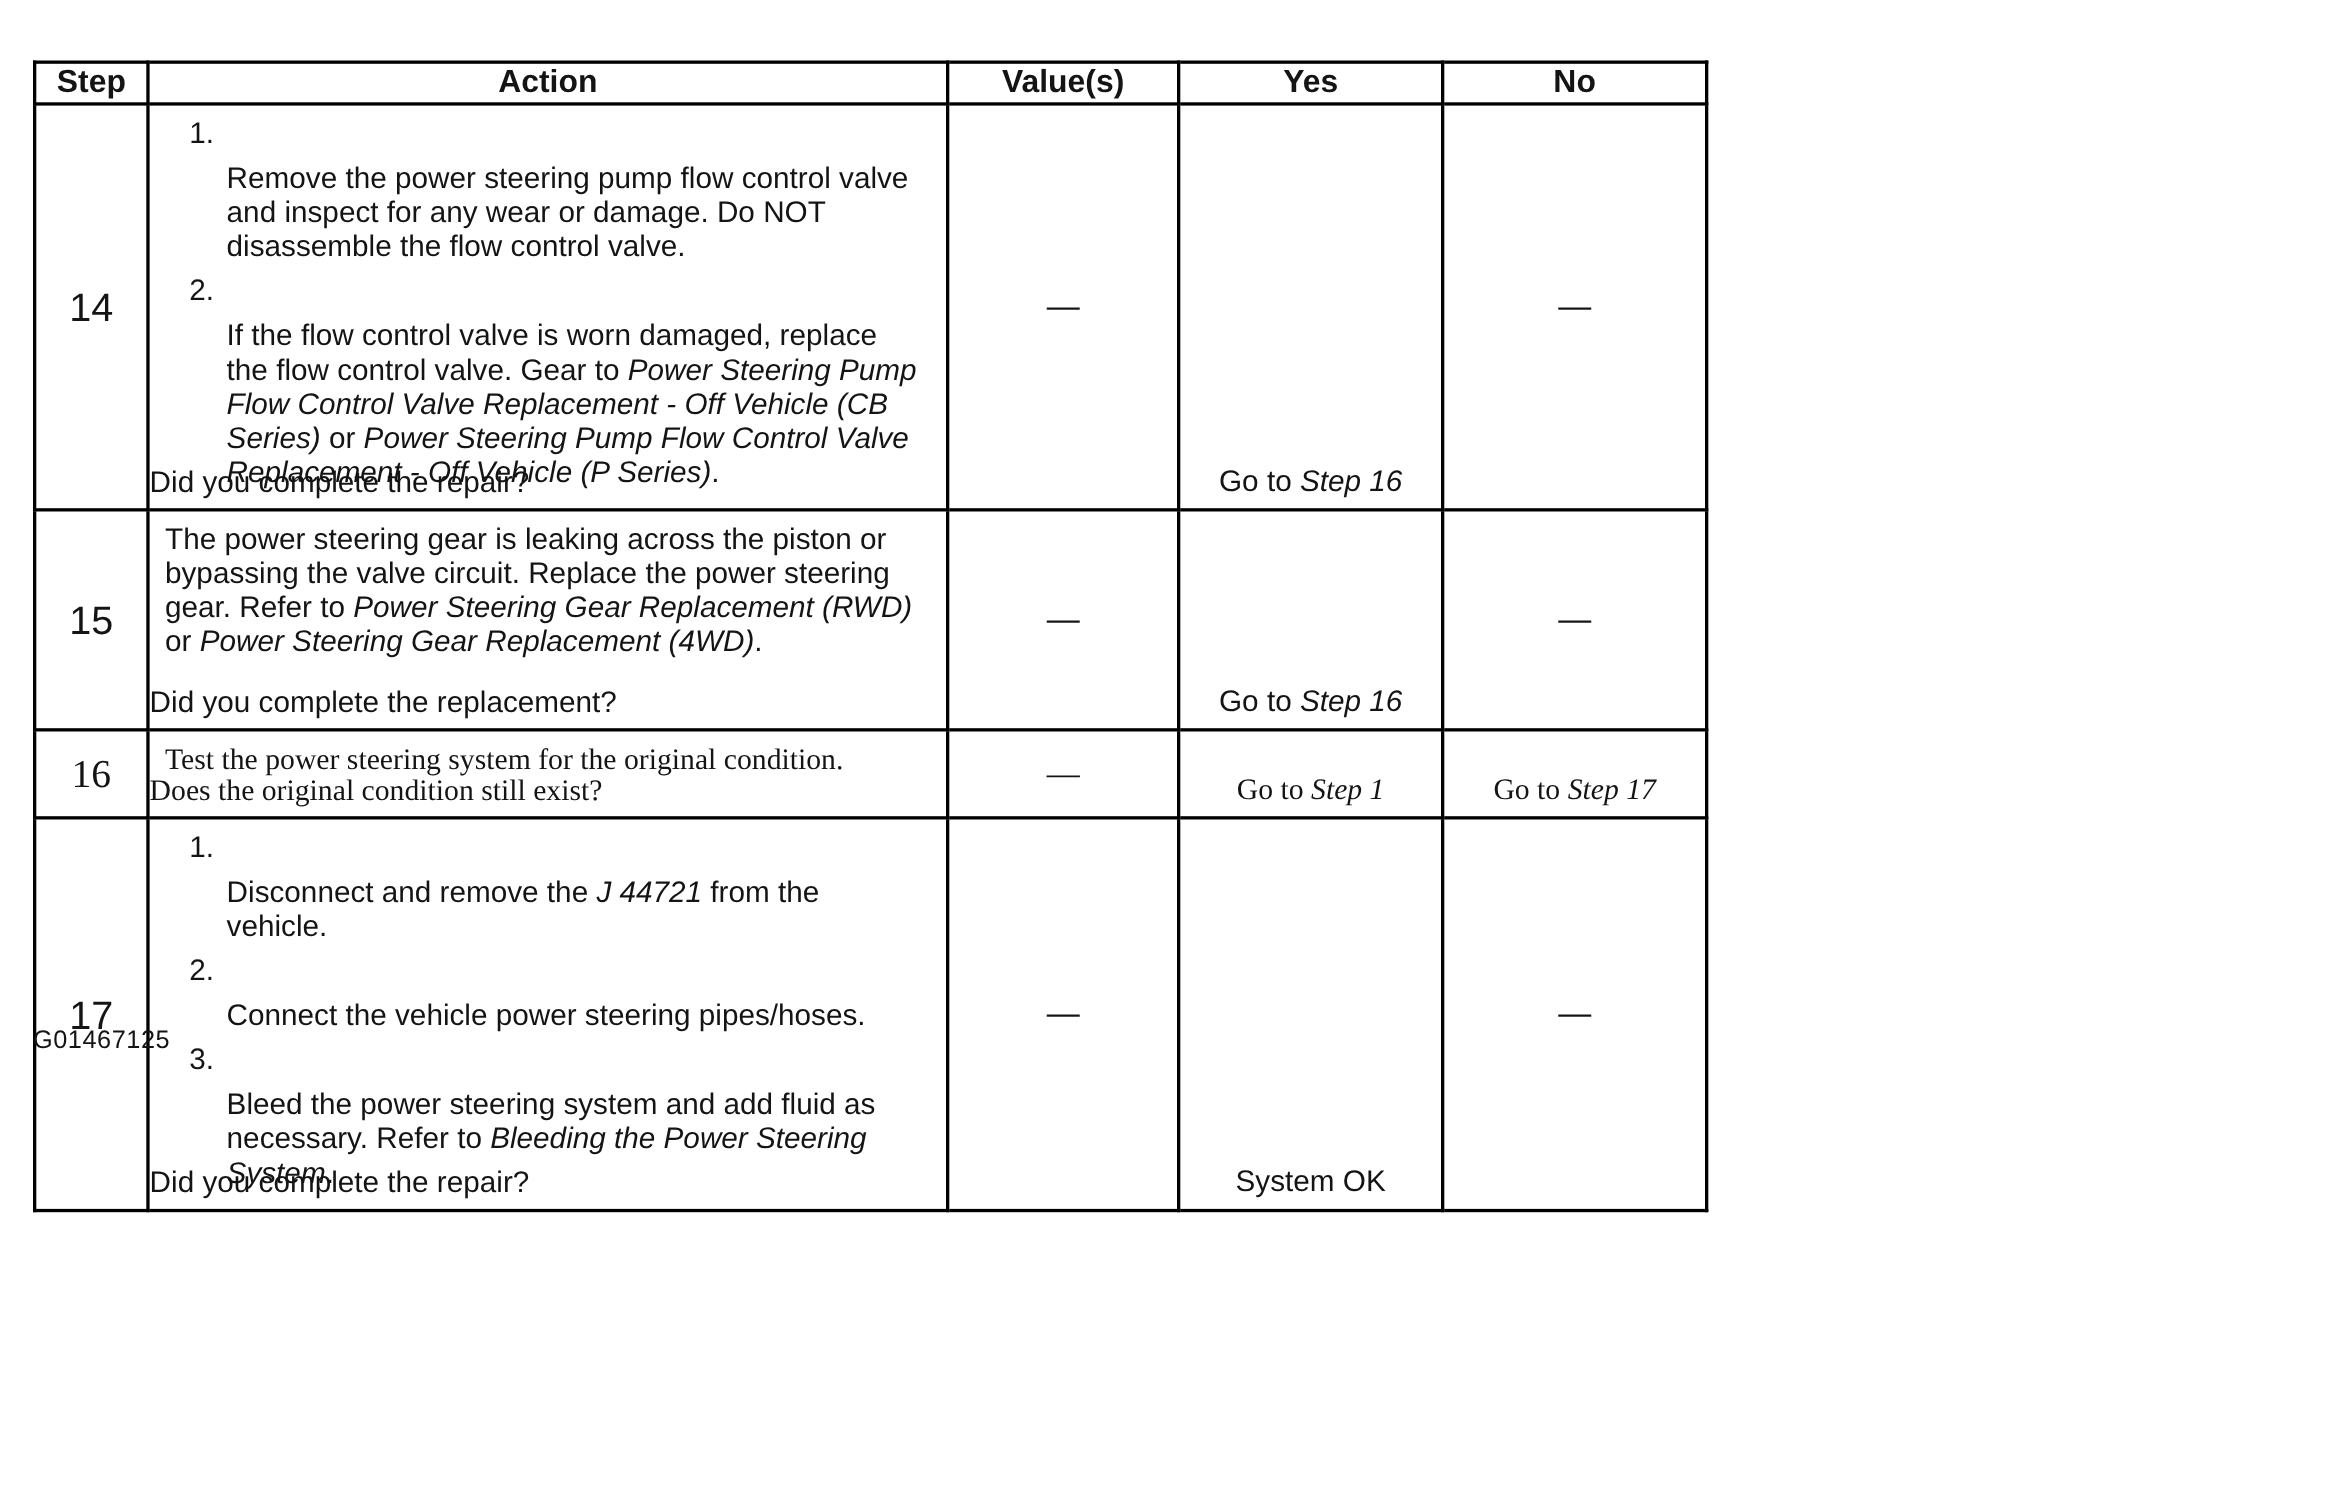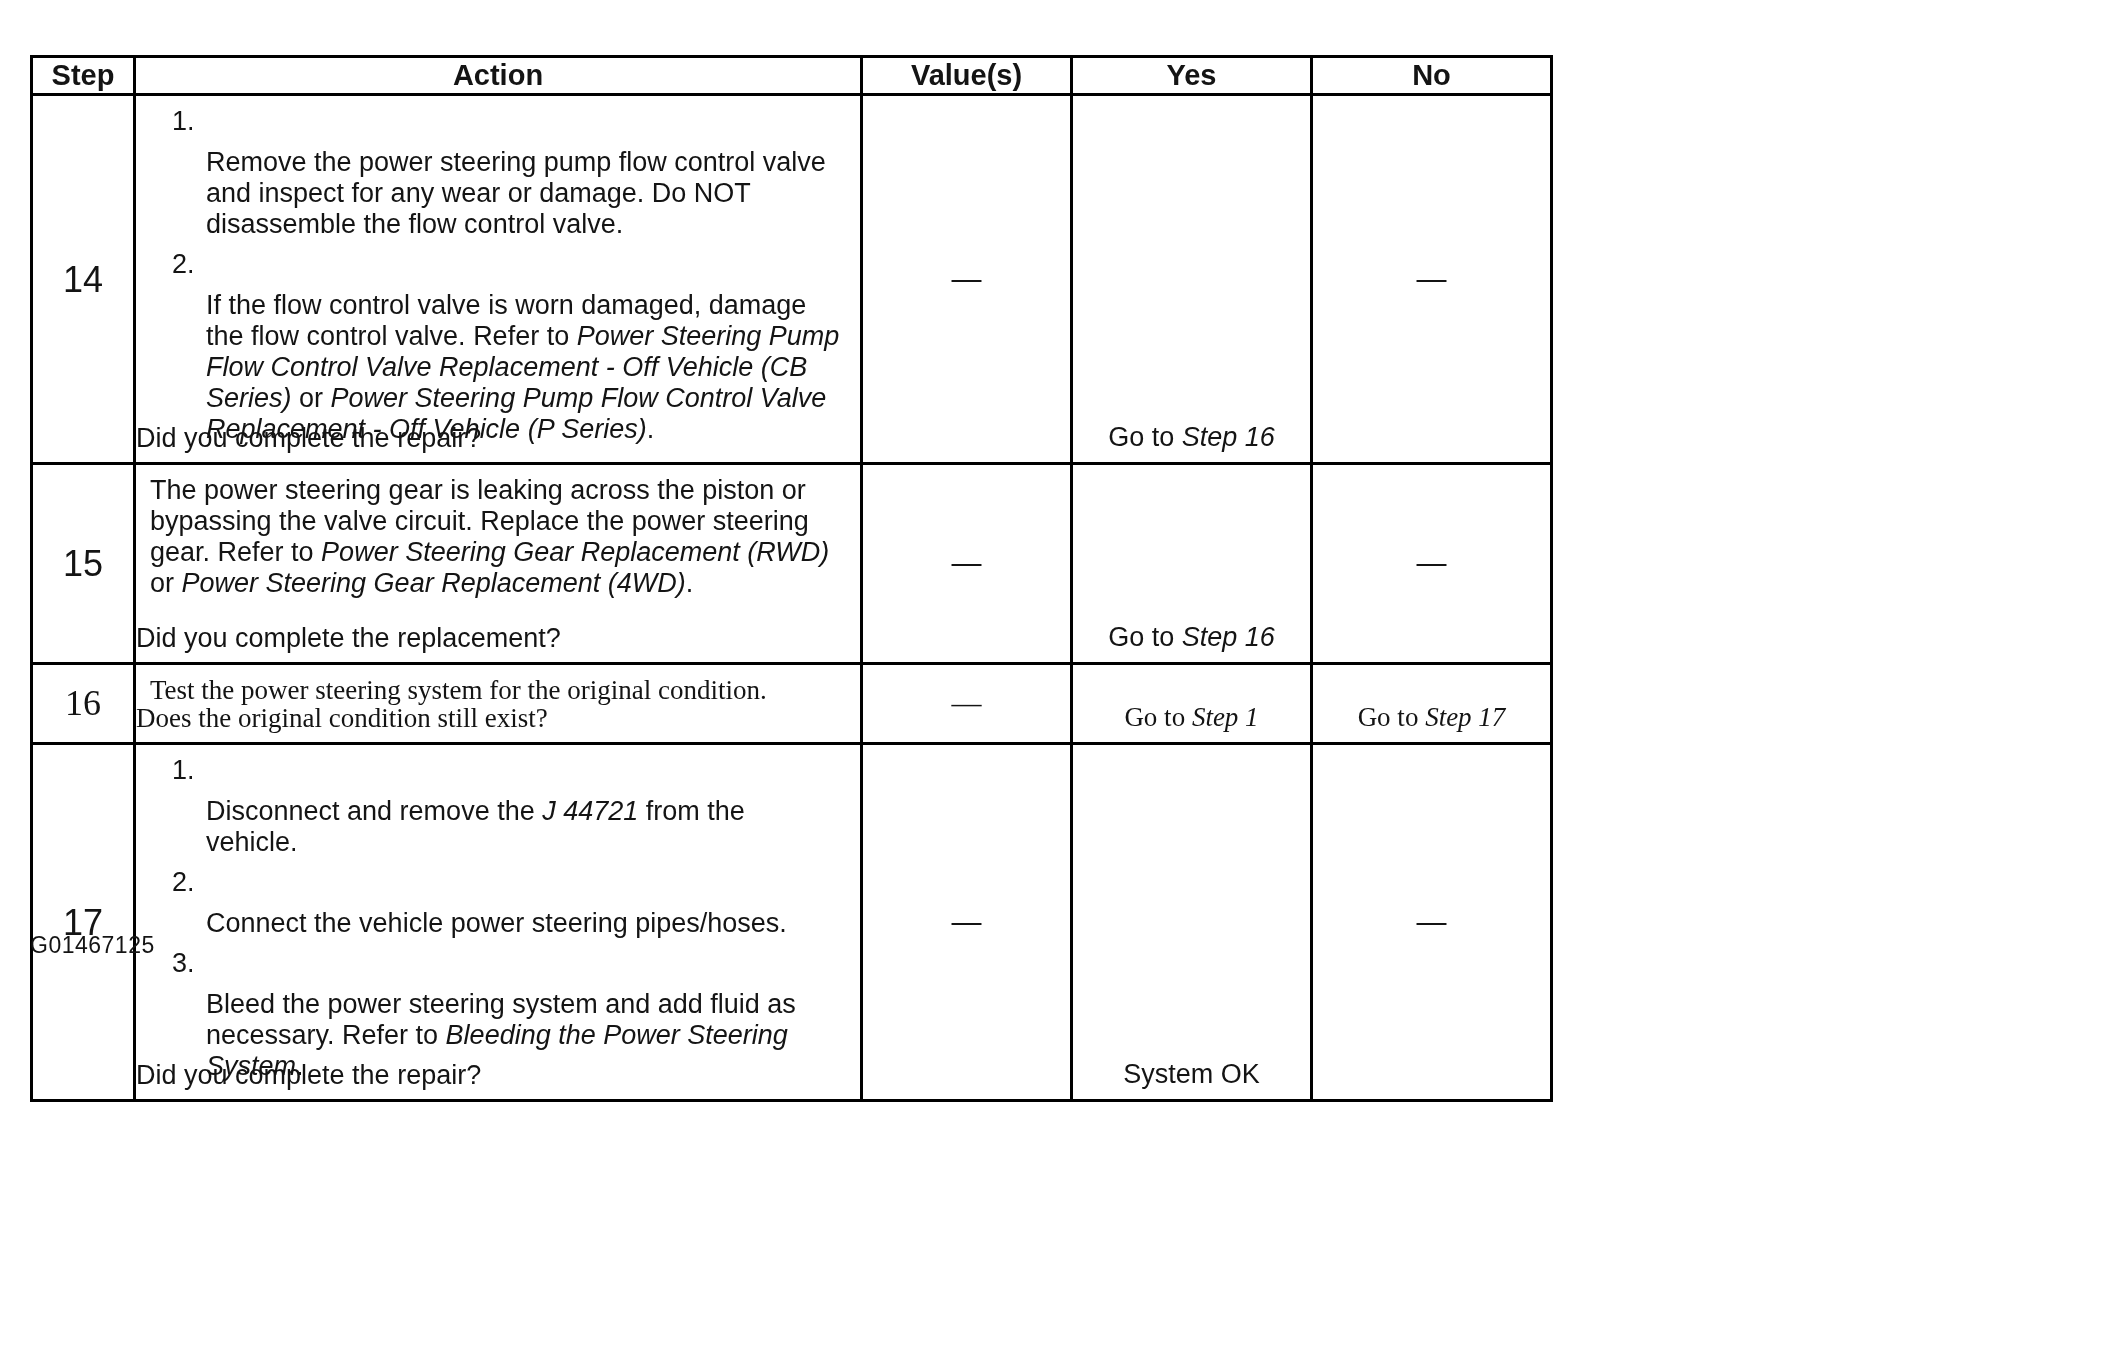--- a/index.html
+++ b/index.html
@@ -64,21 +64,21 @@
       <tr class="row-14">
         <td class="step-cell">14</td>
         <td class="action-cell">
           <div class="action-top">
             <div class="li">
               <span class="num">1.</span>
               <span class="li-text"><span>Remove the power steering pump flow control valve and inspect for any wear or damage. Do NOT disassemble the flow control valve.</span></span>
             </div>
             <div class="li">
               <span class="num">2.</span>
-              <span class="li-text"><span>If the flow control valve is worn damaged, damage the flow control valve. Refer to </span><span class="it">Power Steering Pump Flow Control Valve Replacement - Off Vehicle (CB Series)</span><span> or </span><span class="it">Power Steering Pump Flow Control Valve Replacement - Off Vehicle (P Series)</span><span>.</span></span>
+              <span class="li-text"><span>If the flow control valve is worn damaged, replace the flow control valve. Gear to </span><span class="it">Power Steering Pump Flow Control Valve Replacement - Off Vehicle (CB Series)</span><span> or </span><span class="it">Power Steering Pump Flow Control Valve Replacement - Off Vehicle (P Series)</span><span>.</span></span>
             </div>
           </div>
           <div class="question">Did you complete the repair?</div>
         </td>
         <td class="cell-mid"><span class="dash">—</span></td>
         <td class="cell-bottom"><span><span>Go to </span><span class="it">Step 16</span></span></td>
         <td class="cell-mid"><span class="dash"><span>—</span></span></td>
       </tr>
       <tr class="row-15">
         <td class="step-cell">15</td>

